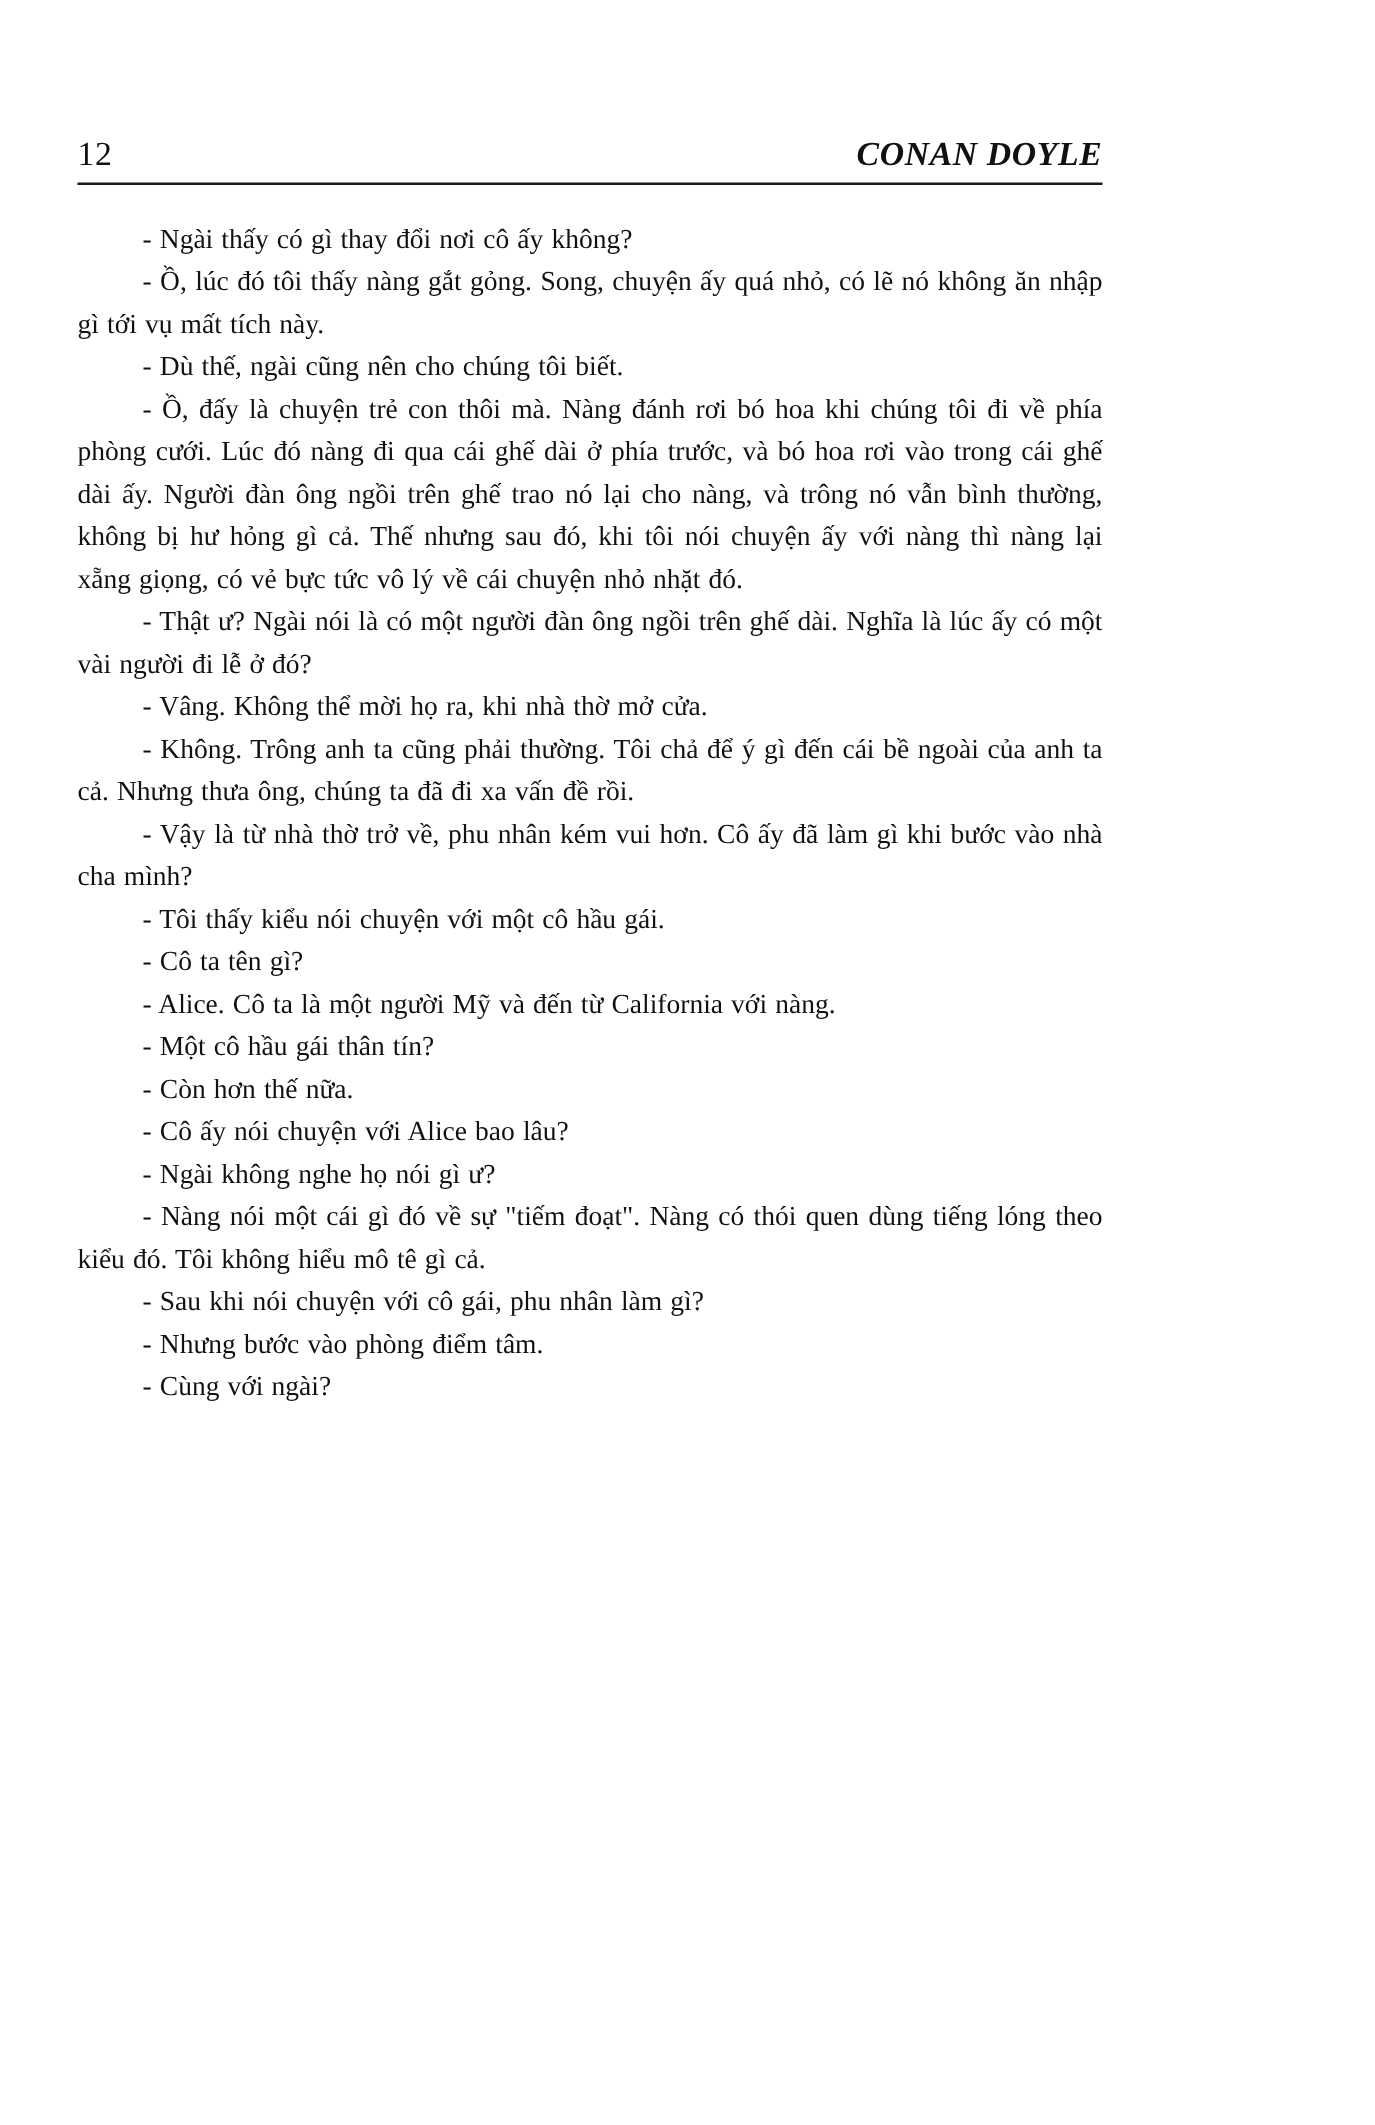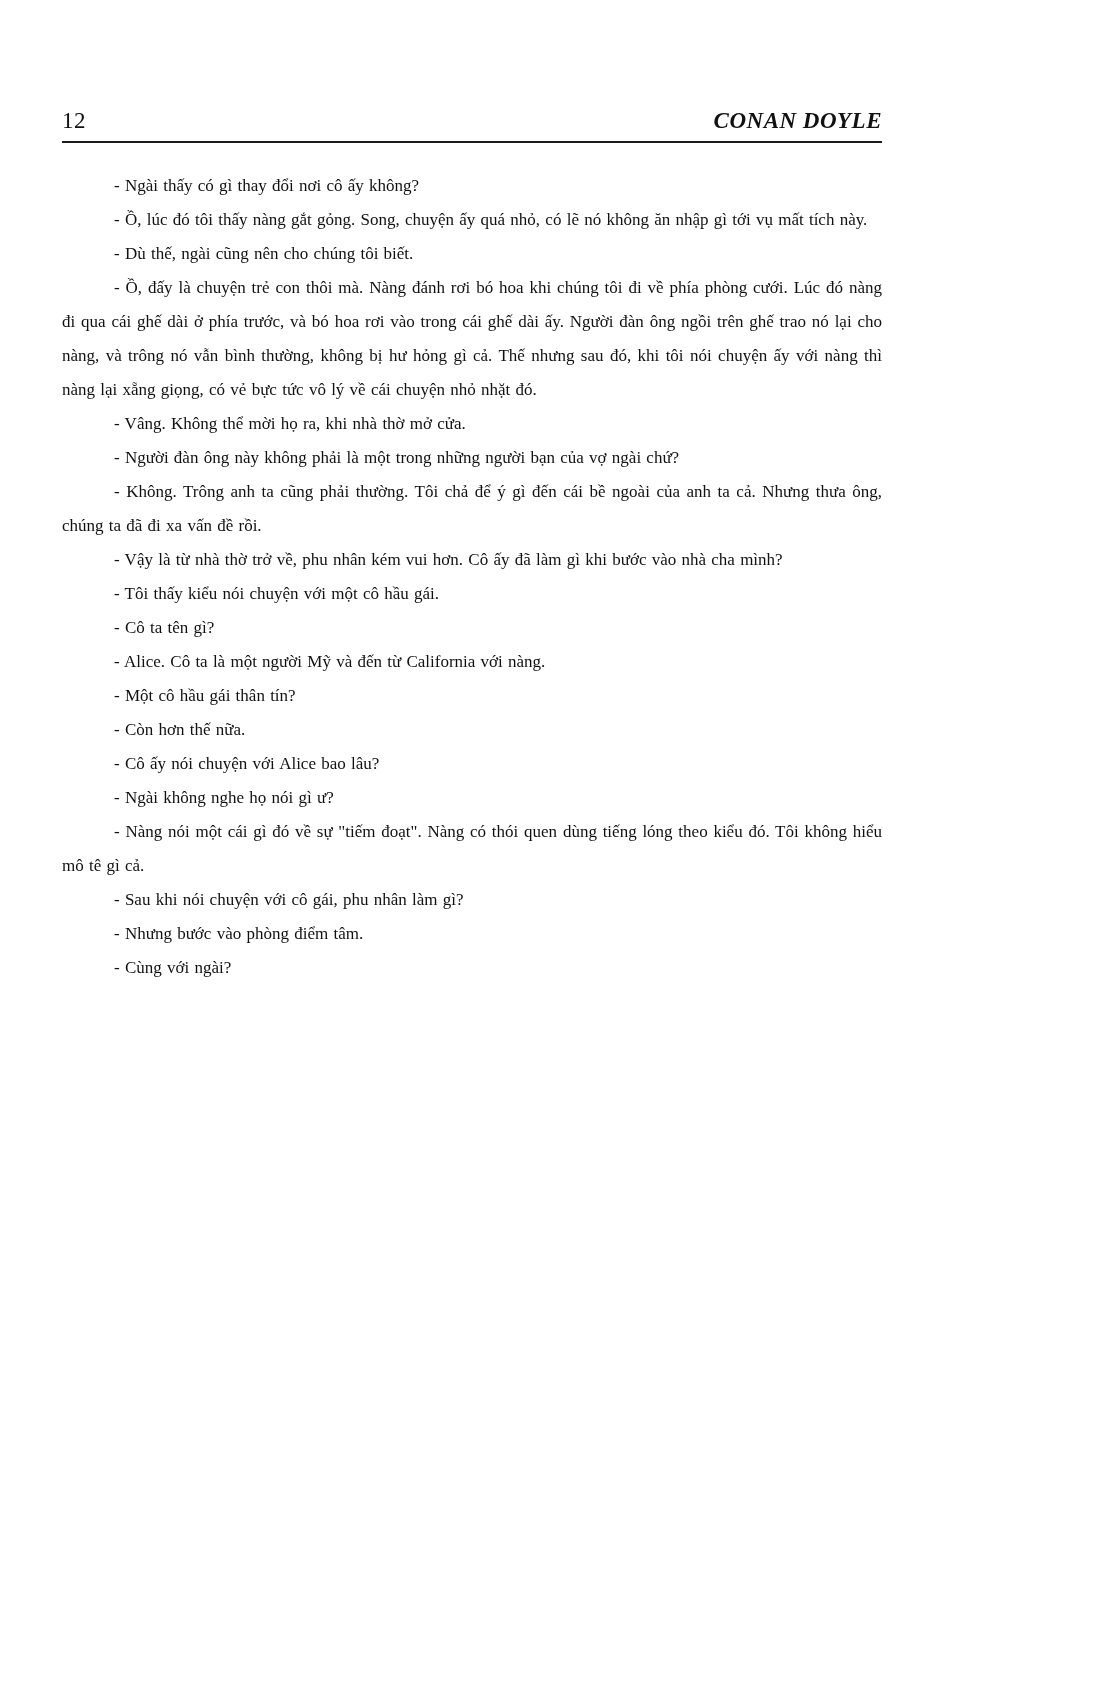--- a/index.html
+++ b/index.html
@@ -15,39 +15,39 @@
     box-sizing: border-box;
     padding: 108px 218px 60px 62px;
     font-family: "Liberation Serif", "DejaVu Serif", serif;
     color: #111111;
     overflow: hidden;
   }
   .page-header {
     display: flex;
     justify-content: space-between;
     align-items: flex-start;
-    font-size: 23px;
+    font-size: 27px;
   }
   .page-number {
     font-weight: normal;
     letter-spacing: 0.5px;
   }
   .running-title {
     font-weight: bold;
     font-style: italic;
     letter-spacing: 0.5px;
   }
   .header-rule {
     border: none;
     border-top: 2.5px solid #1a1a1a;
     margin: 7px 0 26px 0;
   }
   .body-text p {
     margin: 0;
-    font-size: 17px;
+    font-size: 22px;
     line-height: 34px;
     text-align: justify;
     text-indent: 52px;
     word-spacing: 1px;
   }
 </style>
 </head>
 <body>
 
 <div class="page">
@@ -56,22 +56,22 @@
     <span class="page-number">12</span>
     <span class="running-title">CONAN DOYLE</span>
   </div>
   <hr class="header-rule">
 
   <div class="body-text">
     <p>- Ngài thấy có gì thay đổi nơi cô ấy không?</p>
     <p>- Ồ, lúc đó tôi thấy nàng gắt gỏng. Song, chuyện ấy quá nhỏ, có lẽ nó không ăn nhập gì tới vụ mất tích này.</p>
     <p>- Dù thế, ngài cũng nên cho chúng tôi biết.</p>
     <p>- Ồ, đấy là chuyện trẻ con thôi mà. Nàng đánh rơi bó hoa khi chúng tôi đi về phía phòng cưới. Lúc đó nàng đi qua cái ghế dài ở phía trước, và bó hoa rơi vào trong cái ghế dài ấy. Người đàn ông ngồi trên ghế trao nó lại cho nàng, và trông nó vẫn bình thường, không bị hư hỏng gì cả. Thế nhưng sau đó, khi tôi nói chuyện ấy với nàng thì nàng lại xẵng giọng, có vẻ bực tức vô lý về cái chuyện nhỏ nhặt đó.</p>
+    <p>- Thật ư? Ngài nói là có một người đàn ông ngồi trên ghế dài. Nghĩa là lúc ấy có một vài người đi lễ ở đó?</p>
     <p>- Vâng. Không thể mời họ ra, khi nhà thờ mở cửa.</p>
-    <p>- Người đàn ông này không phải là một trong những người bạn của vợ ngài chứ?</p>
     <p>- Không. Trông anh ta cũng phải thường. Tôi chả để ý gì đến cái bề ngoài của anh ta cả. Nhưng thưa ông, chúng ta đã đi xa vấn đề rồi.</p>
     <p>- Vậy là từ nhà thờ trở về, phu nhân kém vui hơn. Cô ấy đã làm gì khi bước vào nhà cha mình?</p>
     <p>- Tôi thấy kiểu nói chuyện với một cô hầu gái.</p>
     <p>- Cô ta tên gì?</p>
     <p>- Alice. Cô ta là một người Mỹ và đến từ California với nàng.</p>
     <p>- Một cô hầu gái thân tín?</p>
     <p>- Còn hơn thế nữa.</p>
     <p>- Cô ấy nói chuyện với Alice bao lâu?</p>
     <p>- Ngài không nghe họ nói gì ư?</p>
     <p>- Nàng nói một cái gì đó về sự "tiếm đoạt". Nàng có thói quen dùng tiếng lóng theo kiểu đó. Tôi không hiểu mô tê gì cả.</p>

